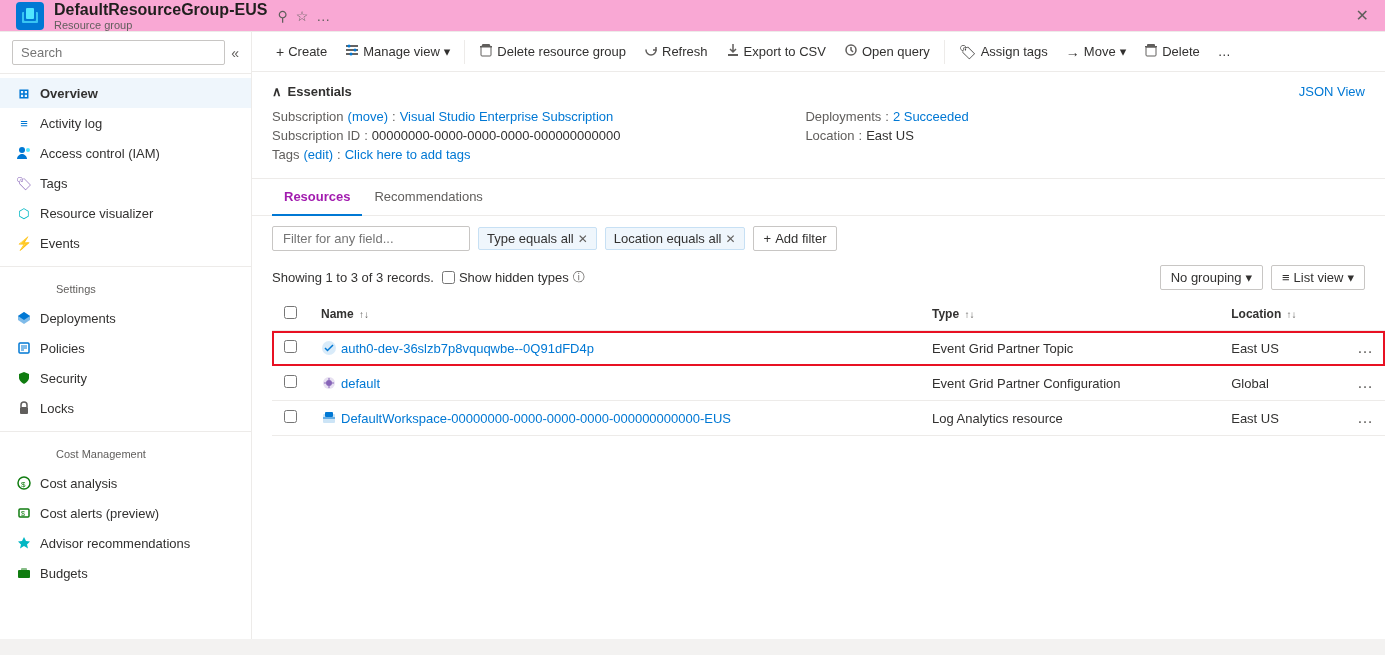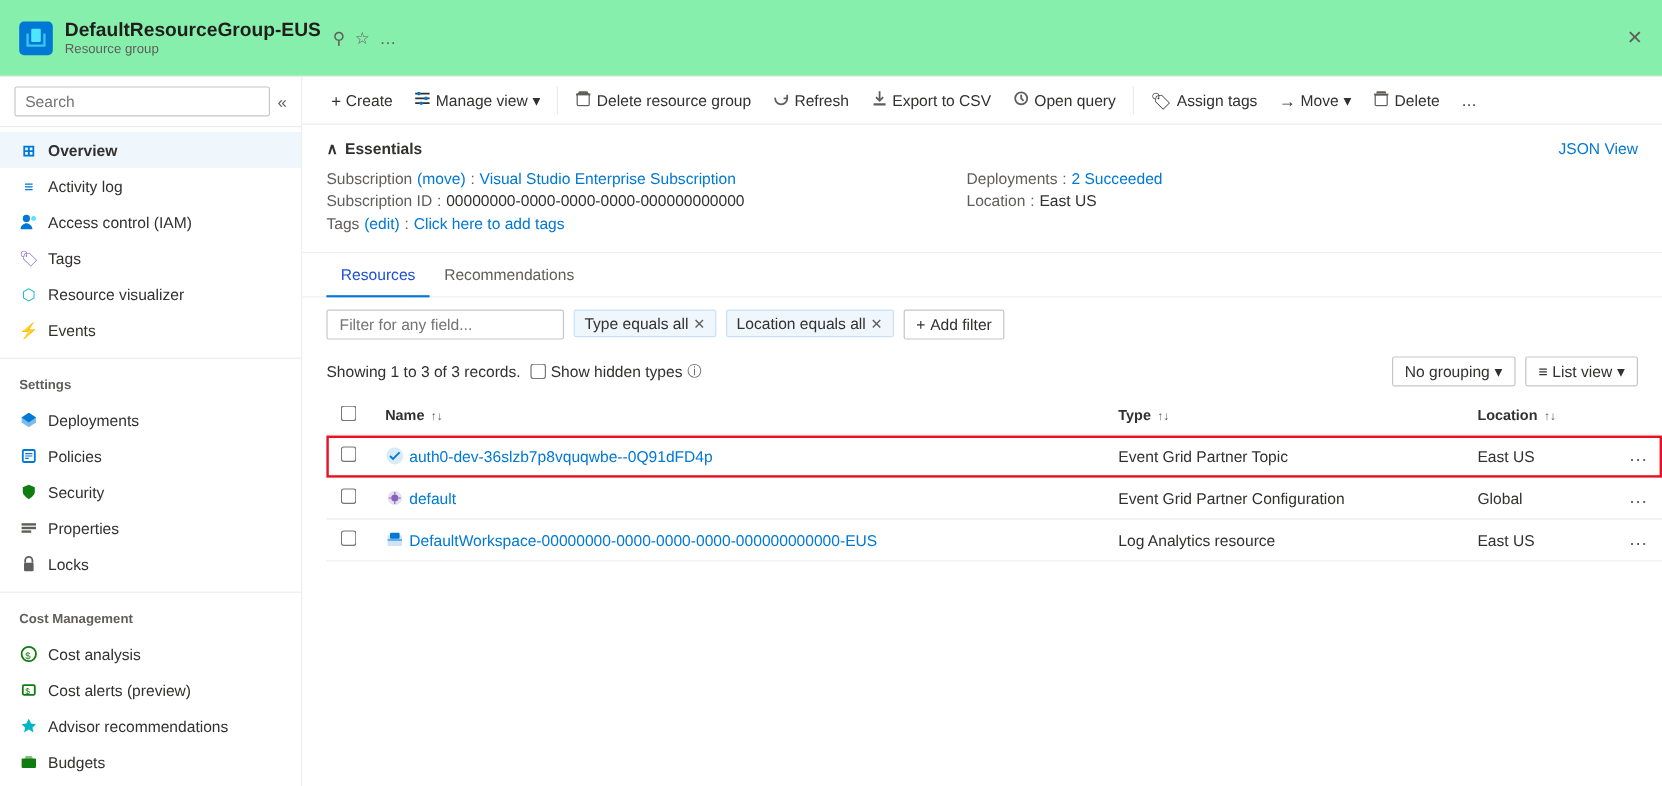--- a/index.html
+++ b/index.html
@@ -1,22 +1,22 @@
 <!DOCTYPE html>
 <html><head>
   <meta charset="utf-8">
   <style>
     * { box-sizing: border-box; margin: 0; padding: 0; }
     body { font-family: 'Segoe UI', sans-serif; font-size: 13px; background: #f3f2f1; color: #323130; overflow: hidden; }
 
     
     .title-bar {
       display: flex; align-items: center; justify-content: space-between;
-      background: #86efac; border-bottom: 1px solid #edebe9;
-      padding: 8px 16px; height: 64px;
+      background: #f9a8d4; border-bottom: 1px solid #edebe9;
+      padding: 8px 16px; height: 32px;
     }
     .title-left { display: flex; align-items: center; gap: 10px; }
     .title-icon {
       width: 28px; height: 28px; background: #0078d4; border-radius: 4px;
       display: flex; align-items: center; justify-content: center; color: white; font-size: 14px;
     }
     .title-text h1 { font-size: 16px; font-weight: 600; color: #201f1e; }
     .title-text p { font-size: 11px; color: #605e5c; }
     .title-actions { display: flex; gap: 8px; align-items: center; color: #605e5c; font-size: 14px; }
     .title-actions span { cursor: pointer; }
@@ -42,22 +42,22 @@
     .collapse-btn { cursor: pointer; color: #605e5c; font-size: 14px; flex-shrink: 0; }
 
     .nav-section { padding: 4px 0; }
     .nav-item {
       display: flex; align-items: center; gap: 8px;
       padding: 7px 16px; cursor: pointer; color: #323130; font-size: 13px;
     }
     .nav-item.active { background: #eff6fc; font-weight: 600; }
     .nav-item .nav-icon { width: 16px; height: 16px; flex-shrink: 0; display: flex; align-items: center; justify-content: center; }
     .section-label {
-      padding: 12px 16px 4px; font-size: 11px; font-weight: 700;
-      color: #605e5c; text-transform: none; letter-spacing: 0;
+      padding: 12px 16px 4px; font-size: 11px; font-weight: 400;
+      color: #605e5c; text-transform: none; letter-spacing: 0; margin-left: 40px;
     }
     .nav-divider { border: none; border-top: 1px solid #edebe9; margin: 4px 0; }
 
     
     .main-content { flex: 1; background: #fff; overflow-y: auto; display: flex; flex-direction: column; }
 
     
     .toolbar {
       display: flex; align-items: center; gap: 2px;
       padding: 6px 16px; border-bottom: 1px solid #edebe9; flex-wrap: wrap;
@@ -90,25 +90,25 @@
     .json-view-link { margin-left: auto; color: #0078d4; font-size: 13px; cursor: pointer; align-self: flex-start; }
 
     
     .tabs-bar {
       display: flex; gap: 0; padding: 0 20px; border-bottom: 1px solid #edebe9; background: #fff;
     }
     .tab {
       padding: 10px 12px; cursor: pointer; font-size: 13px; color: #605e5c;
       border-bottom: 2px solid transparent; margin-bottom: -1px;
     }
-    .tab.active { color: #1d4ed8; font-weight: 400; border-bottom-color: #0078d4; }
+    .tab.active { color: #a21caf; font-weight: 700; border-bottom-color: #0078d4; }
 
     
     .filter-bar {
-      display: flex; align-items: flex-start; gap: 8px; padding: 10px 20px;
+      display: flex; align-items: center; gap: 8px; padding: 10px 20px;
       background: #fff; flex-wrap: wrap;
     }
     .filter-input {
       border: 1px solid #c8c6c4; padding: 4px 10px; border-radius: 2px;
       font-size: 13px; color: #605e5c; background: #fff; cursor: pointer;
       outline: none;
     }
     .filter-chip {
       display: flex; align-items: center; gap: 4px;
       background: #eff6fc; border: 1px solid #c7e0f4; border-radius: 2px;
@@ -248,30 +248,20 @@
         </span>
         <span>Policies</span>
       </div>
       <div class="nav-item">
         <span class="nav-icon">
           <svg width="14" height="14" viewBox="0 0 14 14" fill="#107c10">
               <path d="M7 1l5 2v4c0 3-5 6-5 6S2 10 2 7V3z"></path>
             </svg>
         </span>
         <span>Security</span>
-      </div>
-      <div class="nav-item">
-        <span class="nav-icon">
-          <svg width="14" height="14" viewBox="0 0 14 14" fill="#605e5c">
-              <rect x="1" y="3" width="12" height="2"></rect>
-              <rect x="1" y="6" width="12" height="2"></rect>
-              <rect x="1" y="9" width="8" height="2"></rect>
-            </svg>
-        </span>
-        <span>Properties</span>
       </div>
       <div class="nav-item">
         <span class="nav-icon">
           <svg width="14" height="14" viewBox="0 0 14 14" fill="#605e5c">
               <rect x="3" y="6" width="8" height="7" rx="1"></rect>
               <path d="M4 6V4a3 3 0 016 0v2" fill="none" stroke="#605e5c" stroke-width="1.5"></path>
             </svg>
         </span>
         <span>Locks</span>
       </div>

